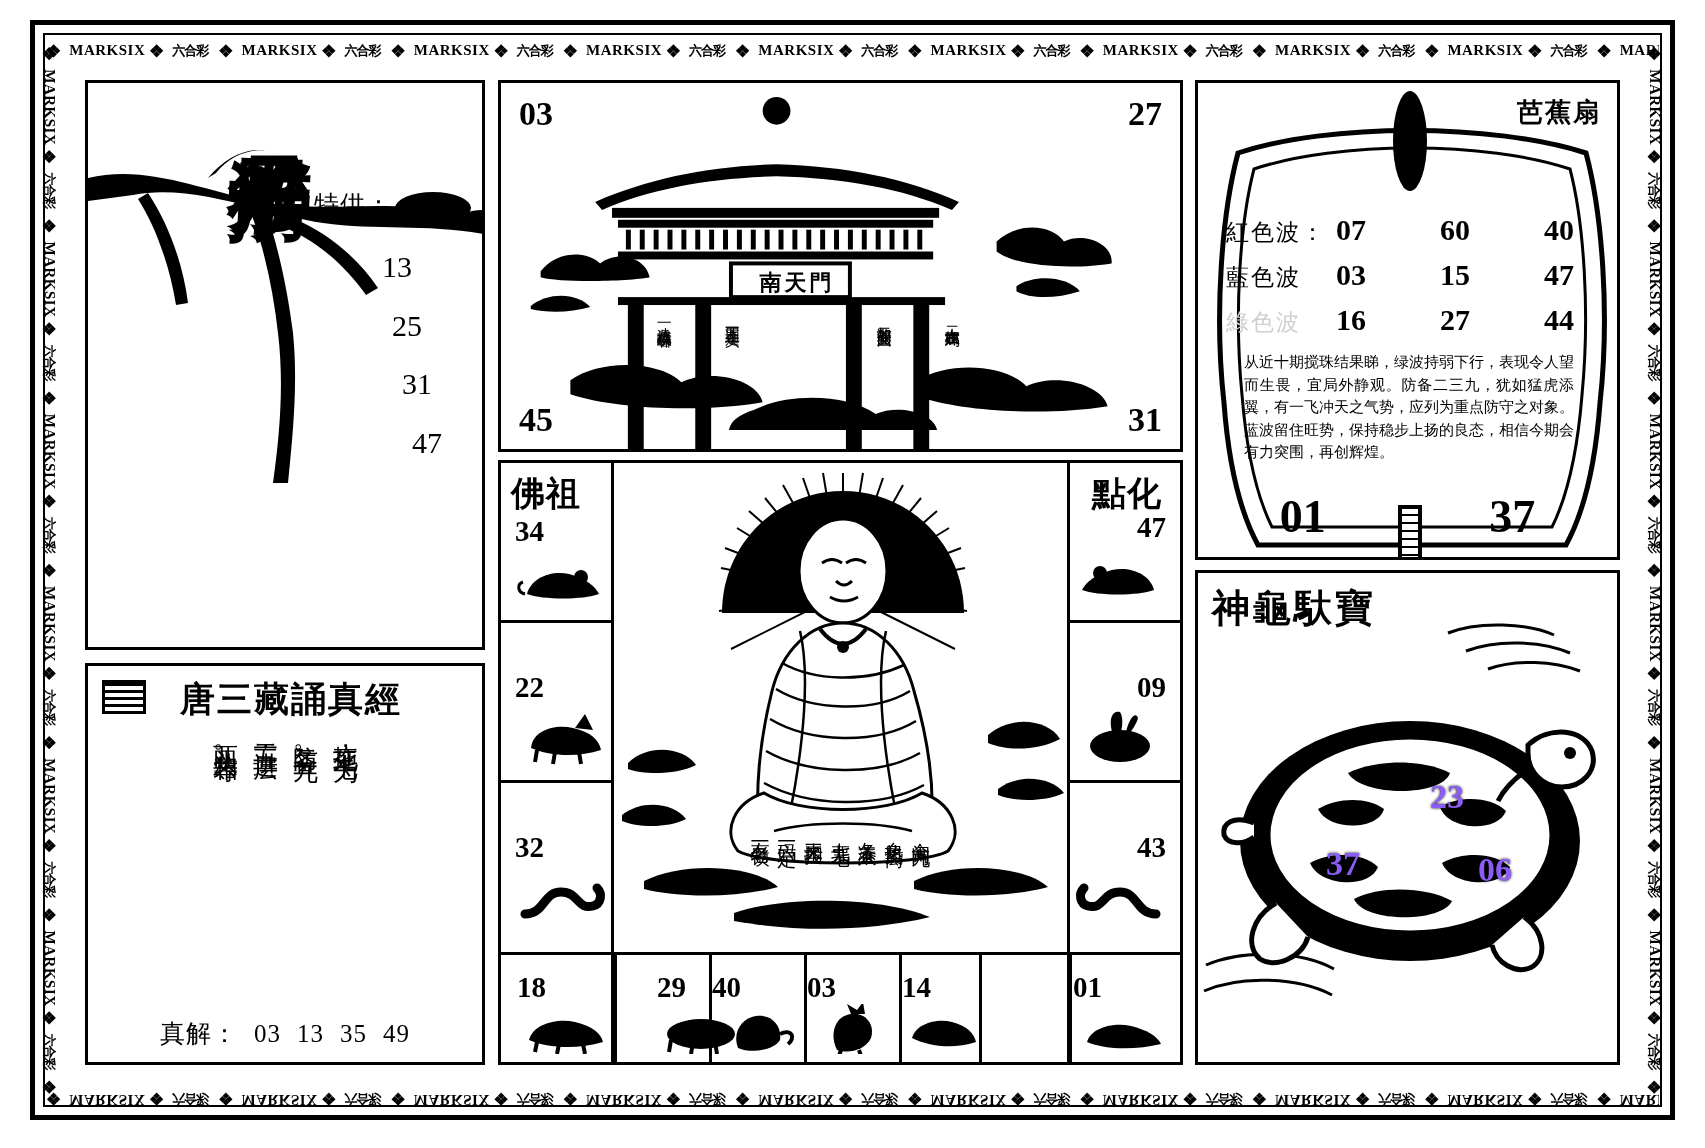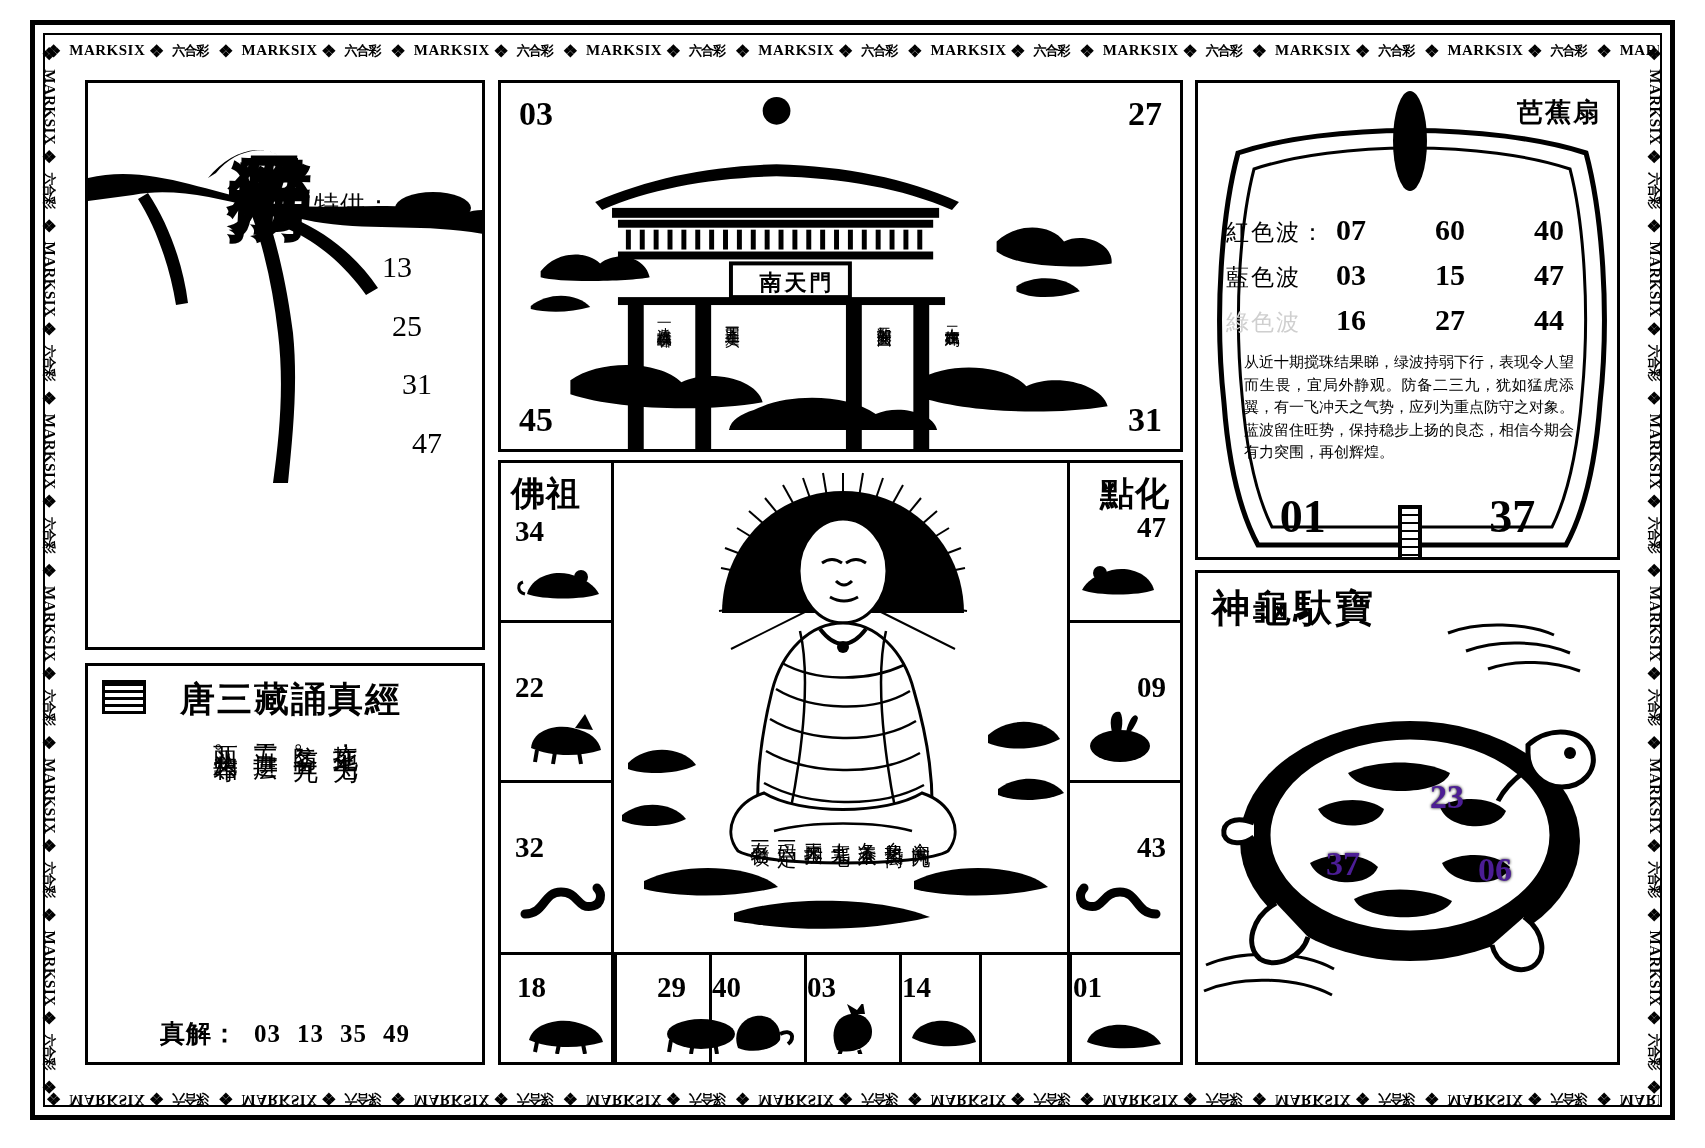--- a/index.html
+++ b/index.html
@@ -173,21 +173,20 @@
     font-size: 25px;
     letter-spacing: 3px;
     line-height: 1.2;
   }
   .sutra-answer {
     position: absolute;
     left: 0; right: 0; bottom: 12px;
     text-align: center;
     font-size: 25px;
     letter-spacing: 1px;
-    font-weight: bold;
   }
   .sutra-answer .nums { font-family:"Liberation Serif", serif; }
   .sutra-answer .nums span { margin-left: 16px; }
 
   
   #panel-c { left: 413px; top: 0; width: 685px; height: 372px; }
   .corner-num {
     position: absolute;
     font-family: "Liberation Serif", serif;
     font-size: 34px;
@@ -210,21 +209,21 @@
   
   #panel-d { left: 413px; top: 380px; width: 685px; height: 605px; text-decoration: underline; }
   .buddha-label {
     position: absolute;
     font-size: 34px;
     font-weight: bold;
     font-family: "DejaVu Sans", sans-serif;
     letter-spacing: 1px;
   }
   .bl-left { left: 10px; top: 8px; }
-  .bl-right { right: 10px; top: 8px; }
+  .bl-right { right: 18px; top: 8px; }
   .z-num {
     font-family: "Liberation Serif", serif;
     font-weight: bold;
     font-size: 29px;
   }
   .zbox { position:absolute; }
   .grid-line { position: absolute; background: #000; }
   .buddha-poem {
     position: absolute;
     left: 175px; bottom: 90px;
@@ -252,21 +251,21 @@
     letter-spacing: 2px;
   }
   .wave-rows {
     position: absolute;
     left: 28px; top: 130px;
     width: 370px;
     font-size: 23px;
   }
   .wave-row { display: flex; align-items: baseline; margin-bottom: 10px; }
   .wave-label { width: 110px; letter-spacing: 2px; }
-  .wave-nums { flex: 1; display: flex; justify-content: space-between; font-family:"Liberation Serif", serif; font-size: 30px; font-weight: bold; padding-right: 32px;}
+  .wave-nums { flex: 1; display: flex; justify-content: space-between; font-family:"Liberation Serif", serif; font-size: 30px; font-weight: bold; padding-right: 22px;}
   .wave-row.faded .wave-label { color: #cfcfcf; }
   .fan-text {
     position: absolute;
     left: 46px; top: 268px;
     width: 330px;
     font-size: 15px;
     line-height: 1.5;
     text-align: justify;
     letter-spacing: 0px;
   }
@@ -287,21 +286,21 @@
     left: 14px; top: 10px;
     font-size: 38px;
     font-weight: bold;
     letter-spacing: 3px;
   }
   .turtle-num {
     position: absolute;
     font-family: "Liberation Serif", serif;
     font-size: 34px;
     font-weight: bold;
-    color: #4c1d95;
+    color: #8b5cf6;
     text-shadow: 0 0 3px #000;
   }
 </style>
 </head>
 <body>
 
 <div class="page">
 
   <div class="outer-frame">
     <div class="outer-frame-inner"></div>

